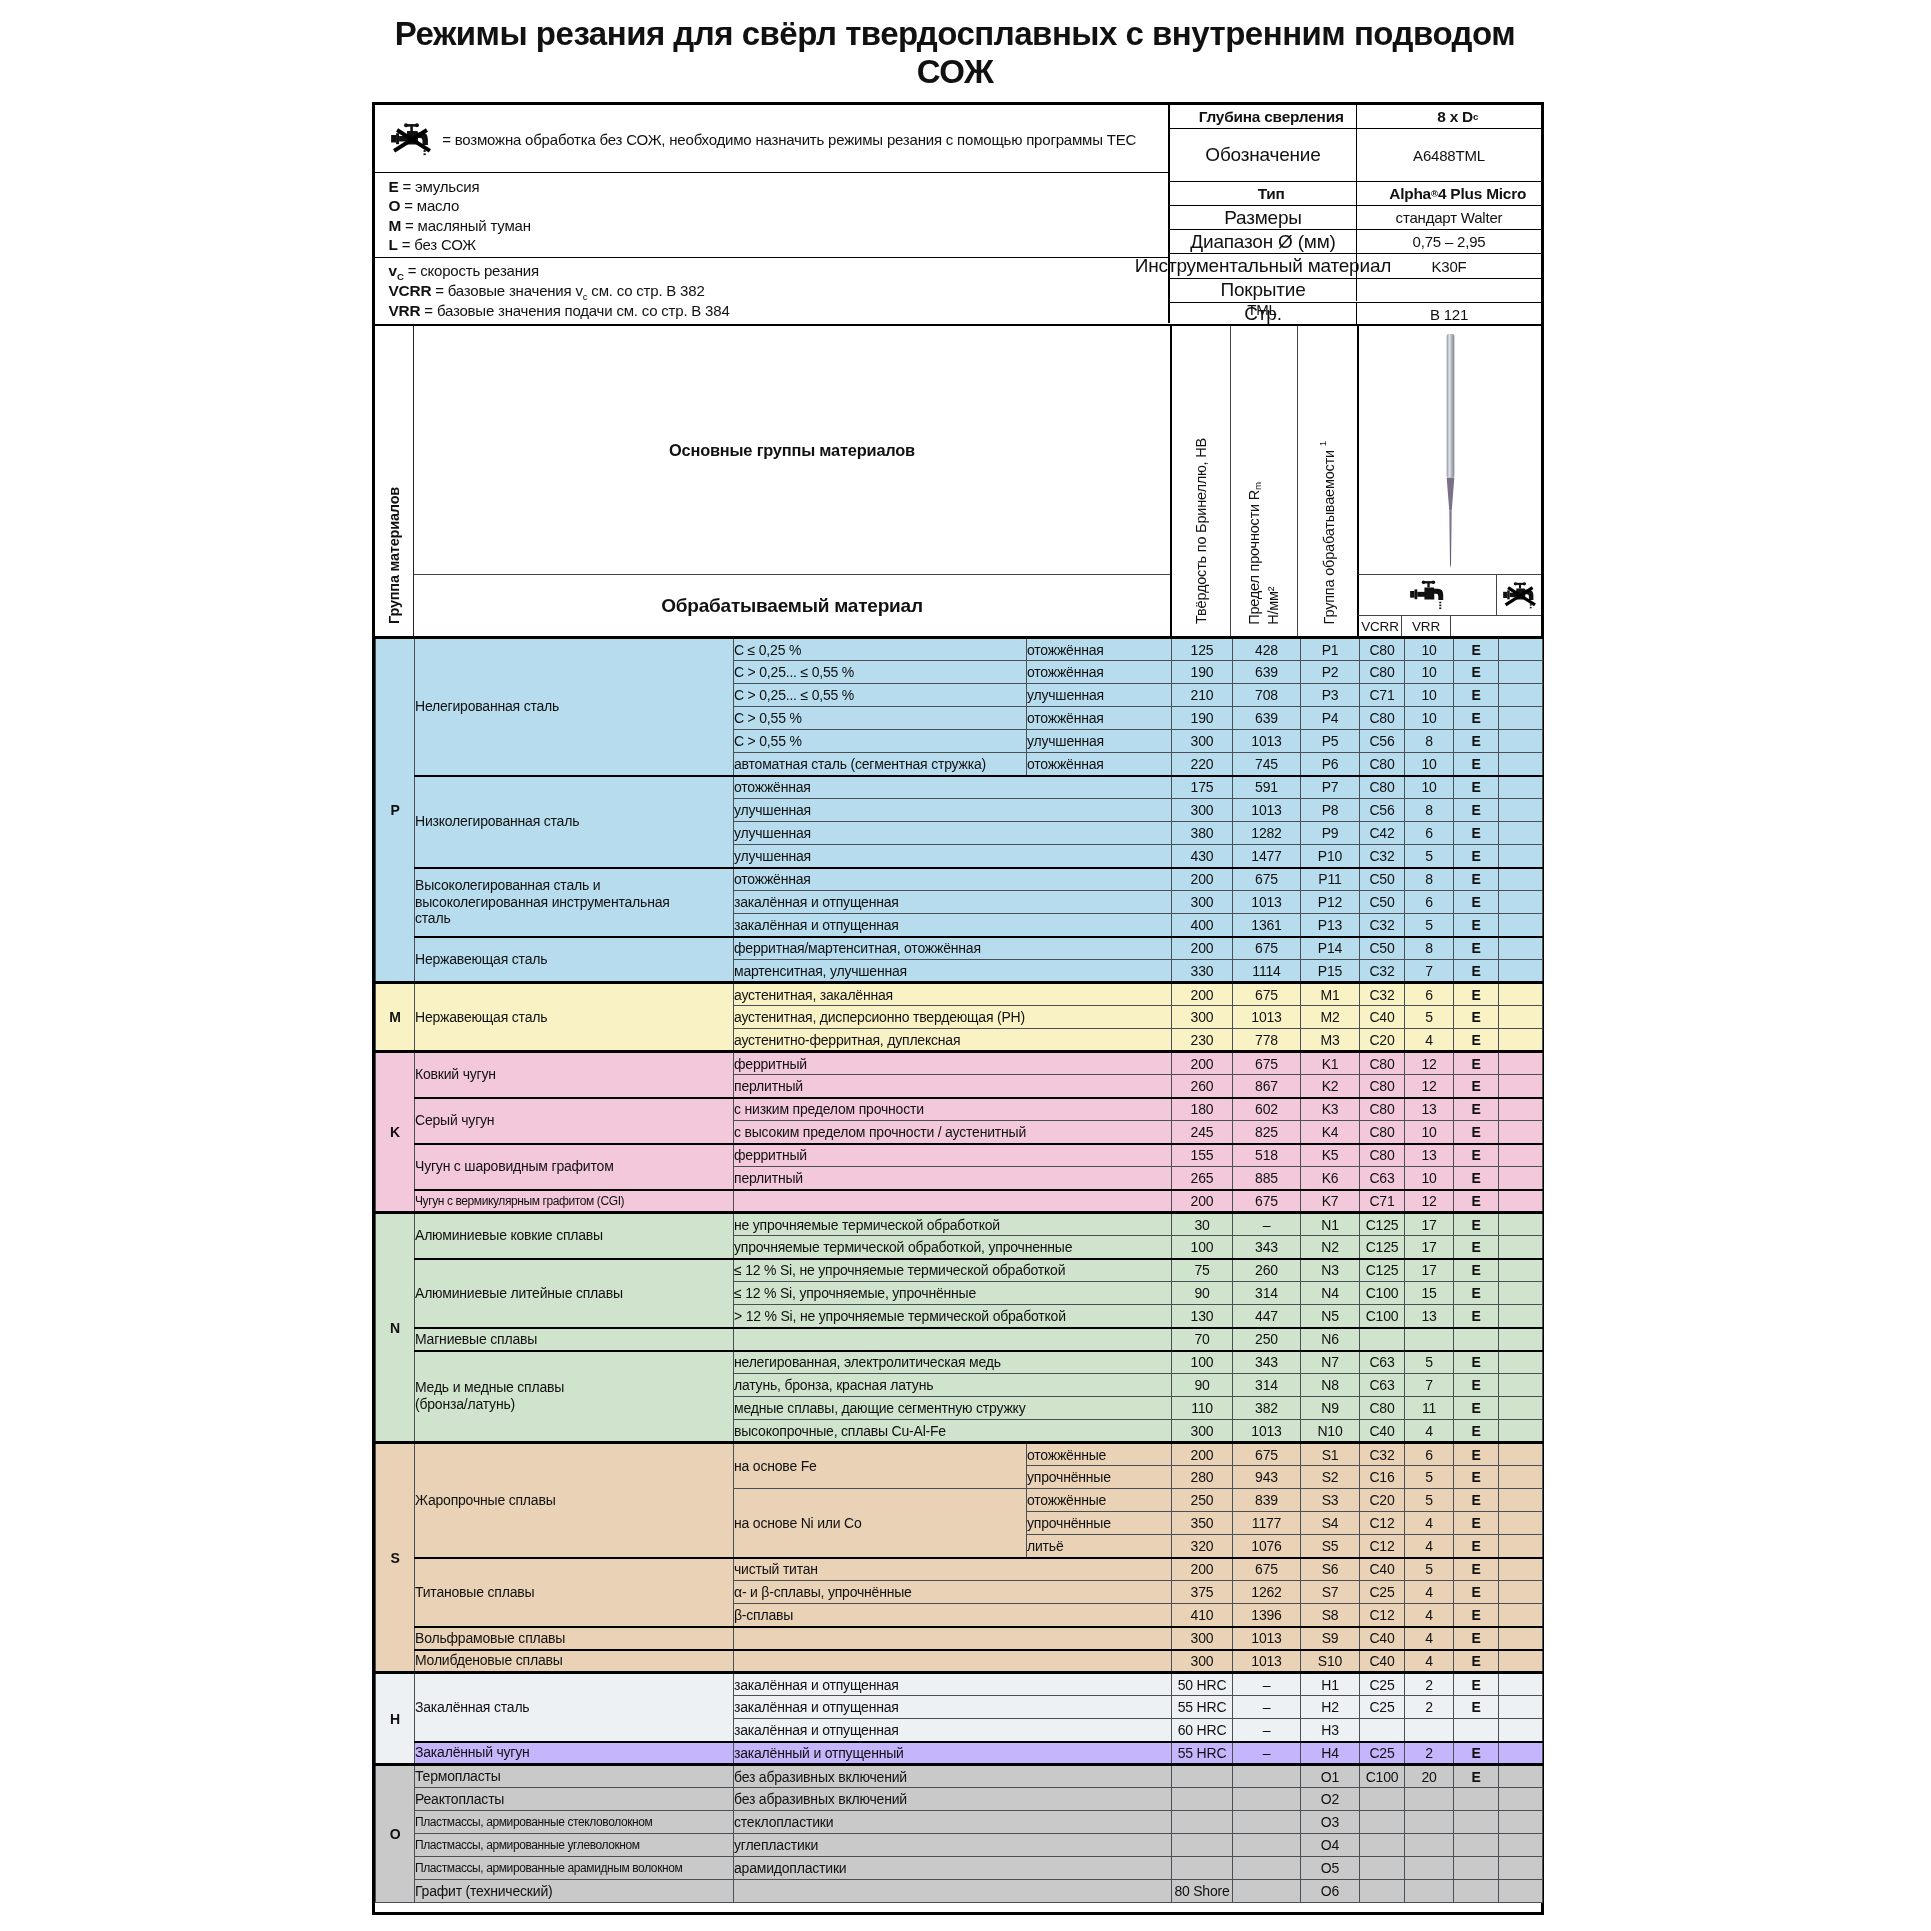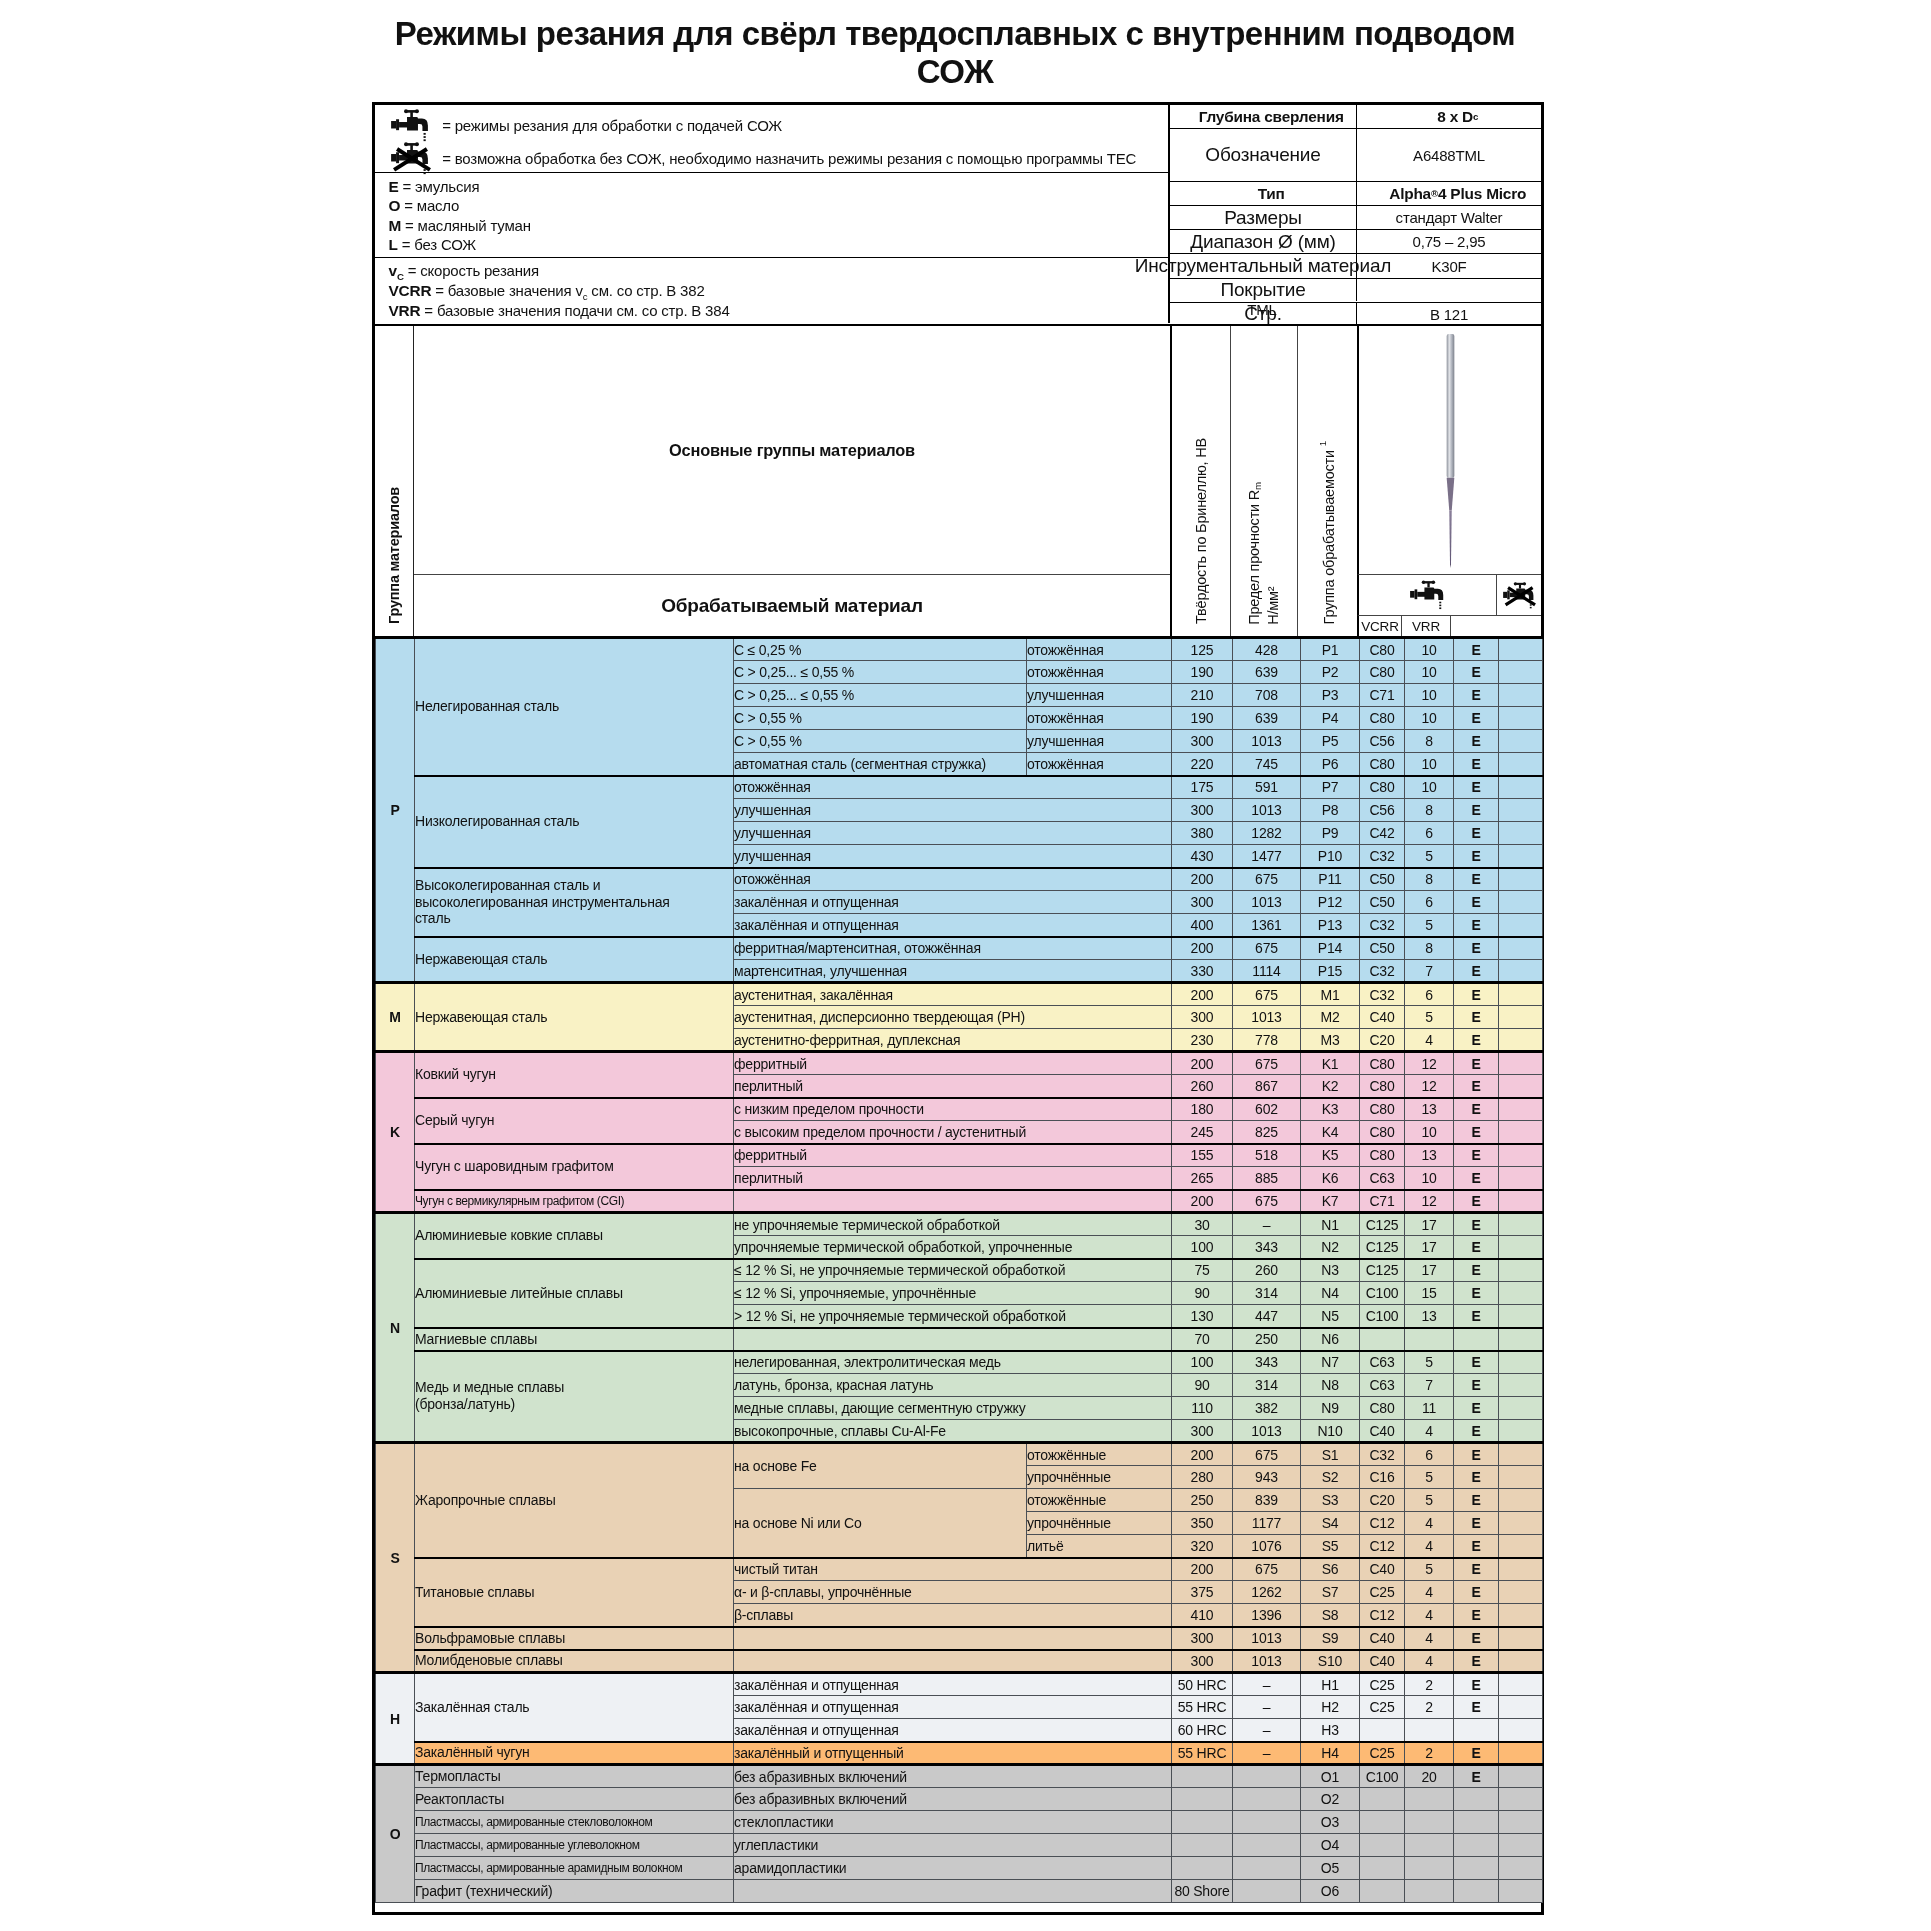--- a/index.html
+++ b/index.html
@@ -106,28 +106,20 @@
   <div class="page-title">Режимы резания для свёрл твердосплавных с внутренним подводом СОЖ</div>
 
   <div class="frame">
 
     <div class="band1">
       <div class="legend">
         <div class="leg-sec leg-sec-icons">
           <div class="leg-line">
             <span class="ic">
                 <svg width="40" height="33" viewBox="0 0 41 34">
-                  <use href="#faucet"></use>
-                </svg>
-              </span>
-            <span>= режимы резания для обработки с подачей СОЖ</span>
-          </div>
-          <div class="leg-line">
-            <span class="ic">
-                <svg width="40" height="33" viewBox="0 0 41 34">
                   <use href="#faucet-x"></use>
                 </svg>
               </span>
             <span>= возможна обработка без СОЖ, необходимо назначить режимы резания с помощью программы TEC</span>
           </div>
         </div>
         <div class="leg-sec leg-sec-codes" id="leg-codes">
             <div class="code-line"><b>E</b> = эмульсия</div>
             <div class="code-line"><b>O</b> = масло</div>
             <div class="code-line"><b>M</b> = масляный туман</div>
@@ -732,21 +724,21 @@
           <tr style="background: rgb(238, 241, 244);">
             <td class="bc" colspan="2">закалённая и отпущенная</td>
             <td class="num c-hb">60 HRC</td>
             <td class="num">–</td>
             <td class="num">H3</td>
             <td class="num c-vcrr"></td>
             <td class="num"></td>
             <td class="cool"></td>
             <td class="num"></td>
           </tr>
-          <tr class="sub-top" style="background: #fdba74;">
+          <tr class="sub-top" style="background: #c4b5fd;">
             <td class="name">Закалённый чугун</td>
             <td class="bc" colspan="2">закалённый и отпущенный</td>
             <td class="num c-hb">55 HRC</td>
             <td class="num">–</td>
             <td class="num">H4</td>
             <td class="num c-vcrr">C25</td>
             <td class="num">2</td>
             <td class="cool">E</td>
             <td class="num"></td>
           </tr>

